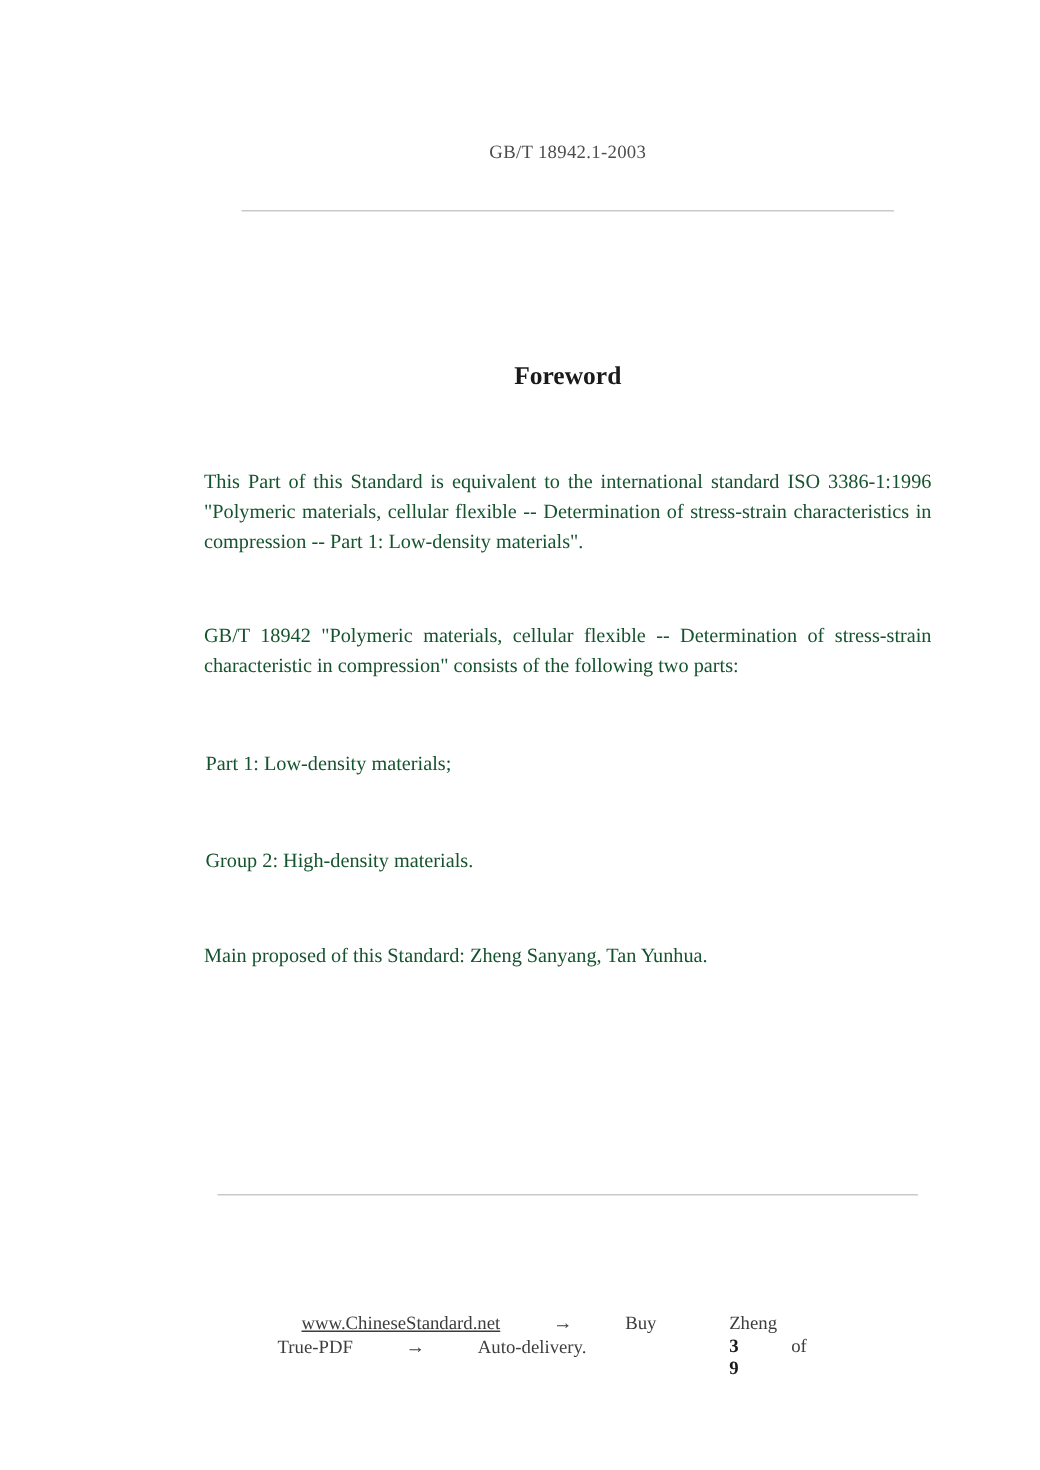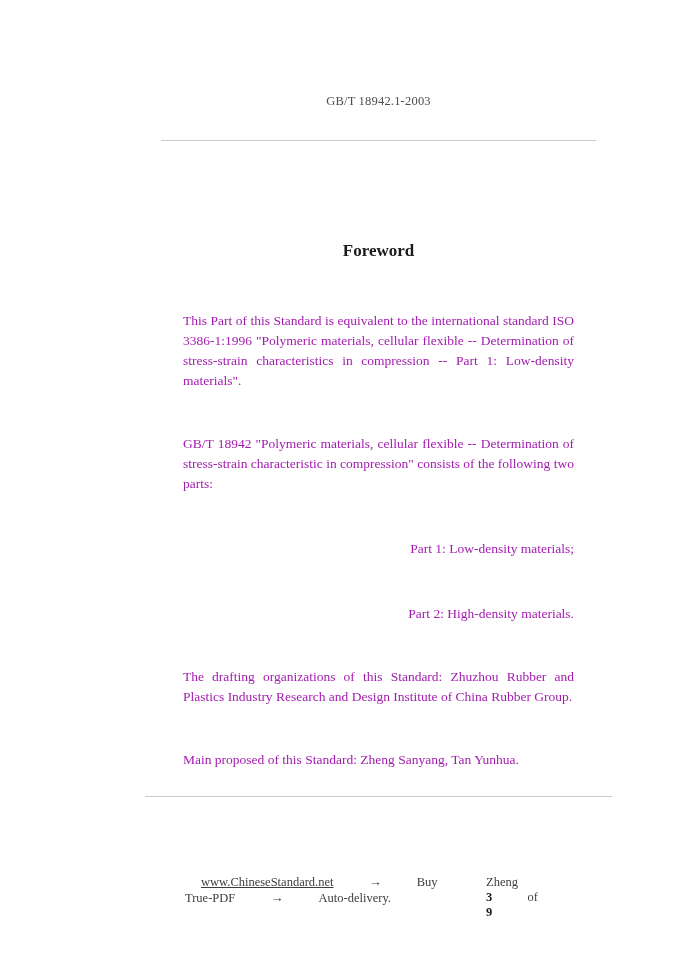--- a/index.html
+++ b/index.html
@@ -32,42 +32,42 @@
     letter-spacing: 0.2px;
   }
   .header-rule {
     border: none;
     border-top: 1px solid #c9c9c9;
     margin: 15px 97px 0 97px;
   }
 
   
   .content {
-    margin: 0 103px;
+    margin: 0 56px;
   }
   .doc-title {
     margin-top: 20px;
     text-align: center;
     font-size: 17px;
     font-weight: bold;
     color: #1a1a1a;
   }
   .content p {
     margin-top: 11px;
     font-size: 13.5px;
     line-height: 1.48;
     text-align: justify;
-    color: #a21caf;
+    color: #14532d;
   }
   .content p.first {
     margin-top: 18px;
   }
   .content p.indent {
     padding-left: 17px;
-    text-align: right;
+    text-align: left;
     margin-top: 13px;
   }
 
   
   .footer {
     position: absolute;
     left: 0;
     right: 0;
     bottom: 42px;
   }
@@ -111,25 +111,24 @@
 
   <div class="content">
     <h1 class="doc-title">Foreword</h1>
 
     <p class="first">This Part of this Standard is equivalent to the international standard ISO 3386-1:1996 "Polymeric materials, cellular flexible -- Determination of stress-strain characteristics in compression -- Part 1: Low-density materials".</p>
 
     <p>GB/T 18942 "Polymeric materials, cellular flexible -- Determination of stress-strain characteristic in compression" consists of the following two parts:</p>
 
     <p class="indent">Part 1: Low-density materials;</p>
 
-    <p class="indent">Part 2: High-density materials.</p>
+    <p class="indent">Group 2: High-density materials.</p>
 
 
 
-    <p>The drafting organizations of this Standard: Zhuzhou Rubber and Plastics Industry Research and Design Institute of China Rubber Group.</p>
 
     <p>Main proposed of this Standard: Zheng Sanyang, Tan Yunhua.</p>
   </div>
 
   <div class="footer">
     <hr class="footer-rule">
     <div class="footer-row">
       <div class="footer-left">
         <span class="footer-link">www.ChineseStandard.net</span>
         <span class="arrow">→</span>

